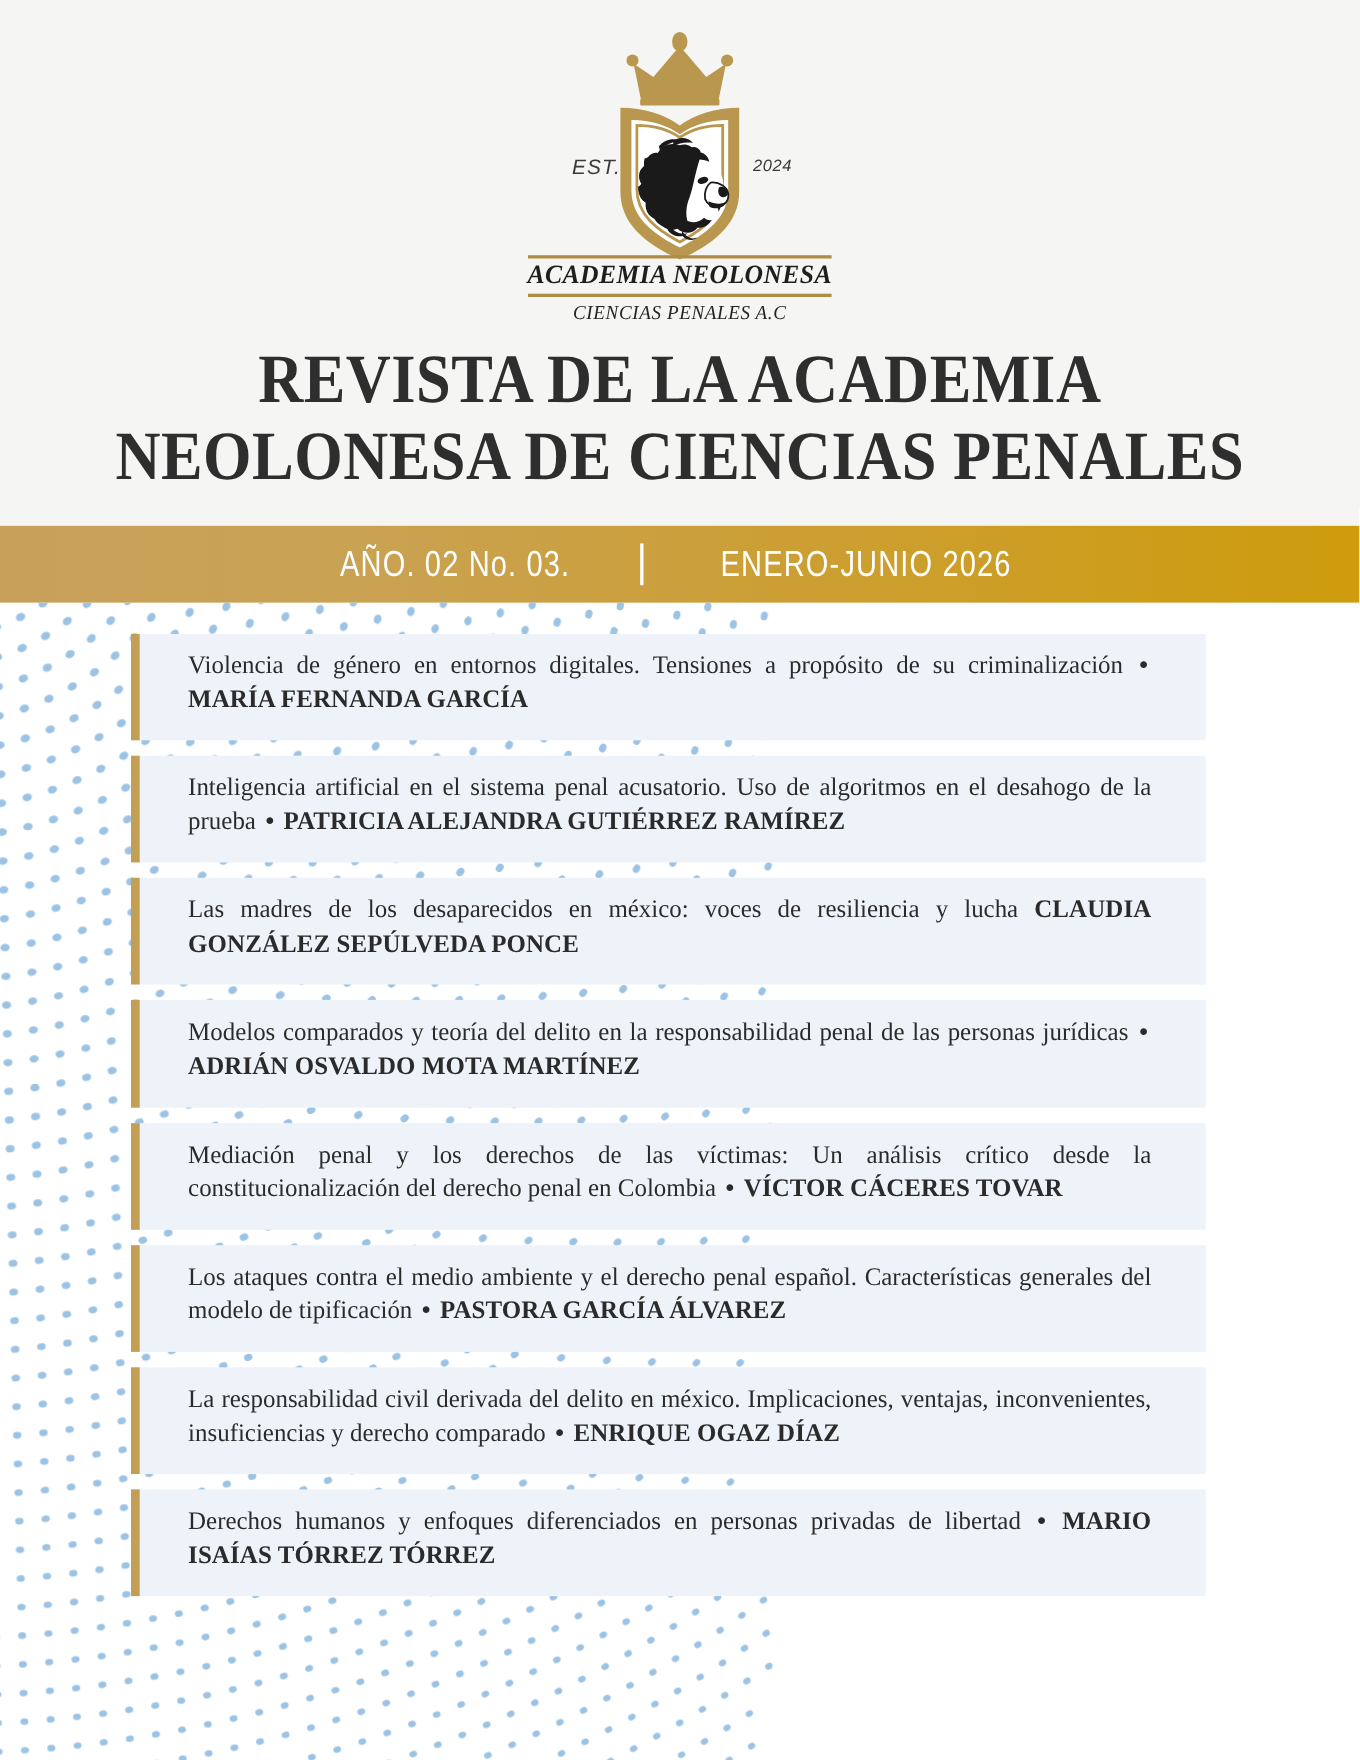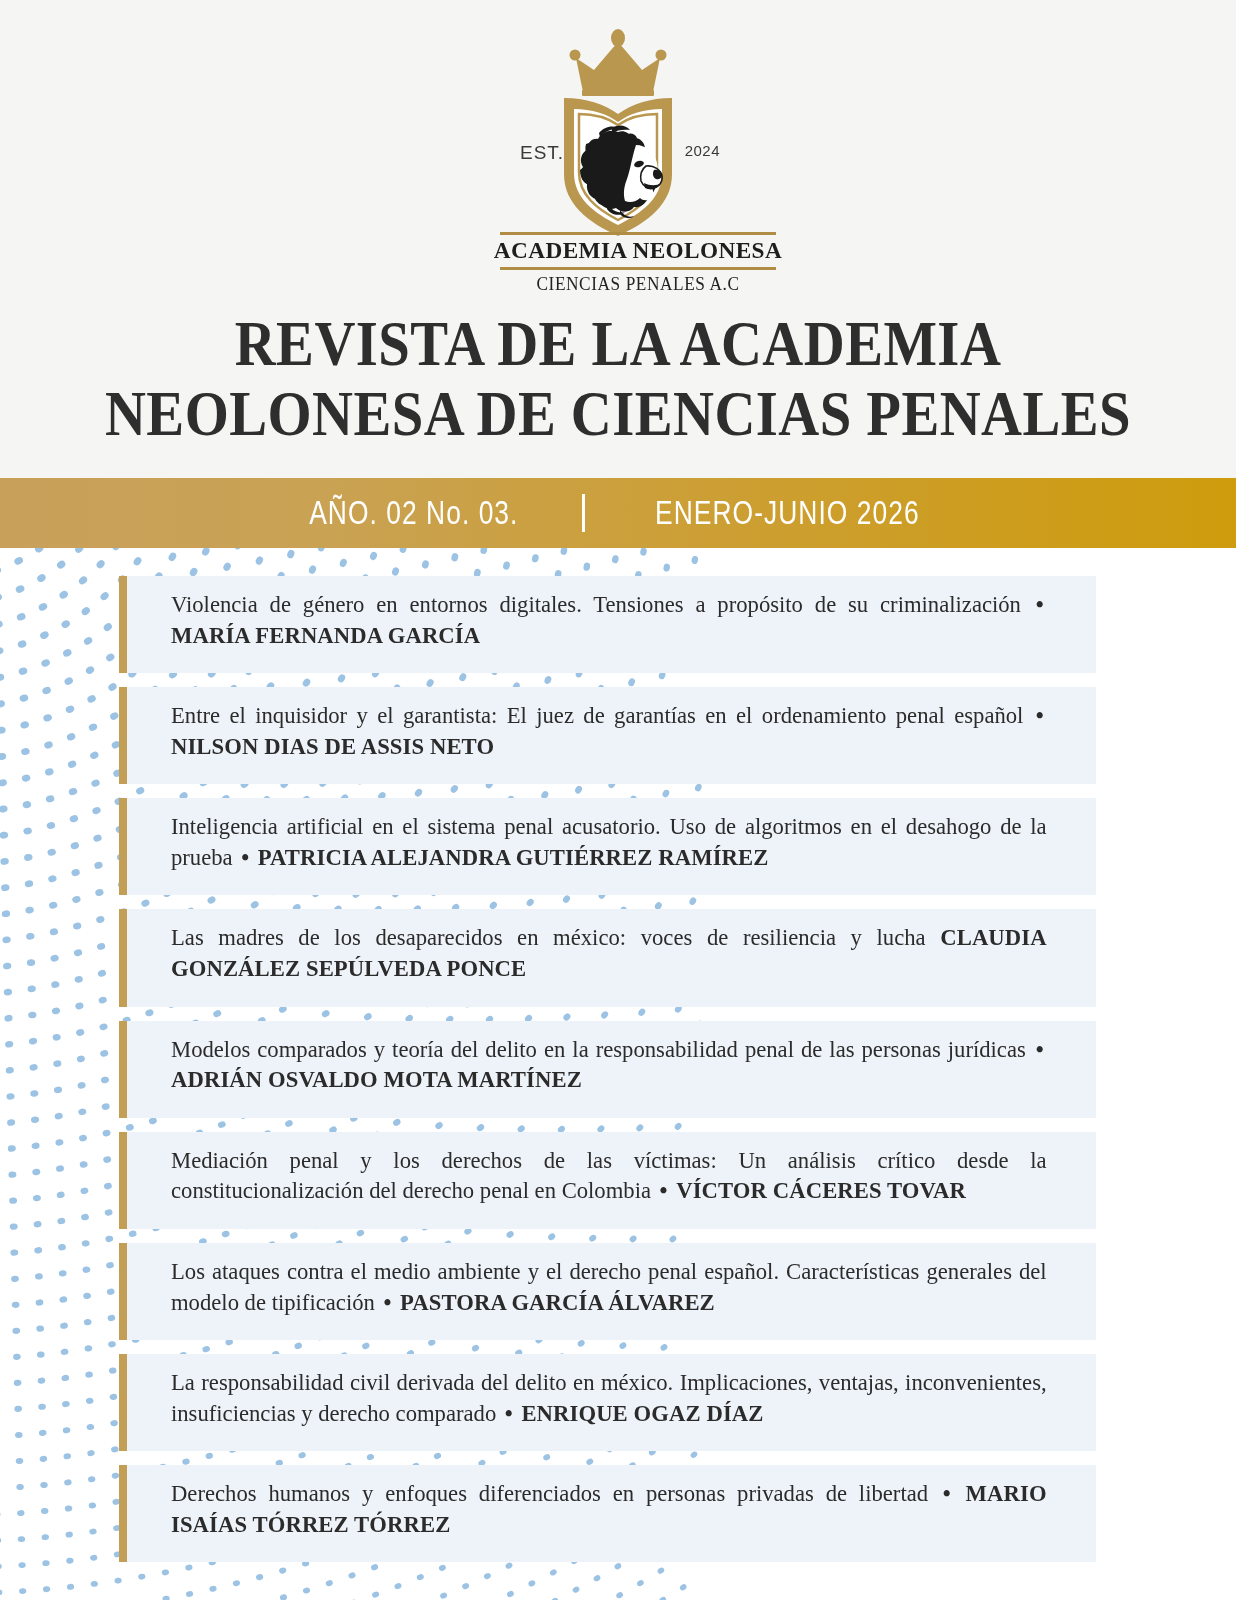--- a/index.html
+++ b/index.html
@@ -21,35 +21,35 @@
   
   .header {
     position:absolute; left:0; top:0;
     width:1236px; height:478px;
     background:#f5f5f4;
     display:flex; flex-direction:column;
     align-items:center;
   }
 
   
-  .logo { position:relative; width:300px; height:280px; margin-top:14px; }
+  .logo { position:relative; width:300px; height:280px; margin-top:14px;font-style:italic; }
   .logo svg { display:block; }
 
   .logo-est {
     position:absolute; left:52px; top:128px;
     font-family:"Liberation Sans", sans-serif;
     font-size:19px; letter-spacing:1px; color:#3a3a3a;
   }
   .logo-year {
     position:absolute; right:48px; top:128px;
     font-family:"Liberation Sans", sans-serif;
     font-size:15px; letter-spacing:0.5px; color:#3a3a3a;
   }
 
-  .logo-name-wrap { position:absolute; left:0; top:218px; width:300px; text-align:center;margin-left:20px; }
+  .logo-name-wrap { position:absolute; left:0; top:218px; width:300px; text-align:center; }
   .logo-rule { height:3px; background:#b08d45; margin:0 12px; }
   .logo-name {
     font-family:"Liberation Serif", serif;
     font-weight:bold; font-size:24px; letter-spacing:0.4px;
     color:#1e1e1e; padding:2px 0 3px; transform:scaleX(0.97);
   }
   .logo-sub {
     font-family:"Liberation Serif", serif;
     font-size:18px; letter-spacing:0.6px; color:#232323;
     margin-top:4px; transform:scaleX(0.96);
@@ -1491,24 +1491,20 @@
         </g>
     </svg>
 
     <div class="list">
         <div class="item">
           <span class="item-bar"></span>
           <div class="item-text"><span>Violencia de género en entornos digitales. Tensiones a propósito de su criminalización </span><span class="sep">•</span> <span class="author">MARÍA FERNANDA GARCÍA</span></div>
         </div>
         <div class="item">
           <span class="item-bar"></span>
-          <div class="item-text"><span>Entre el inquisidor y el garantista: El juez de garantías en el ordenamiento penal español </span><span class="sep">•</span> <span class="author">NILSON DIAS DE ASSIS NETO</span></div>
-        </div>
-        <div class="item">
-          <span class="item-bar"></span>
           <div class="item-text"><span>Inteligencia artificial en el sistema penal acusatorio. Uso de algoritmos en el desahogo de la prueba </span><span class="sep">•</span> <span class="author">PATRICIA ALEJANDRA GUTIÉRREZ RAMÍREZ</span></div>
         </div>
         <div class="item">
           <span class="item-bar"></span>
           <div class="item-text"><span>Las madres de los desaparecidos en méxico: voces de resiliencia y lucha </span><span class="author">CLAUDIA GONZÁLEZ SEPÚLVEDA PONCE</span></div>
         </div>
         <div class="item">
           <span class="item-bar"></span>
           <div class="item-text"><span>Modelos comparados y teoría del delito en la responsabilidad penal de las personas jurídicas </span><span class="sep">•</span> <span class="author">ADRIÁN OSVALDO MOTA MARTÍNEZ</span></div>
         </div>

